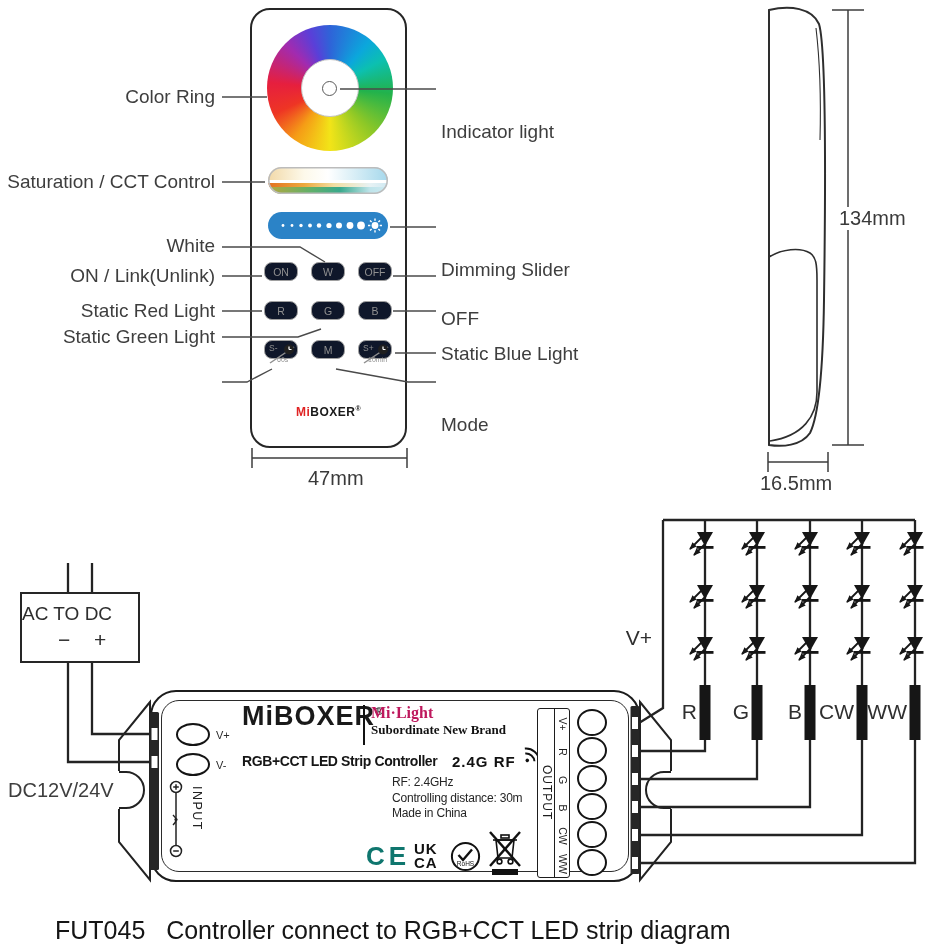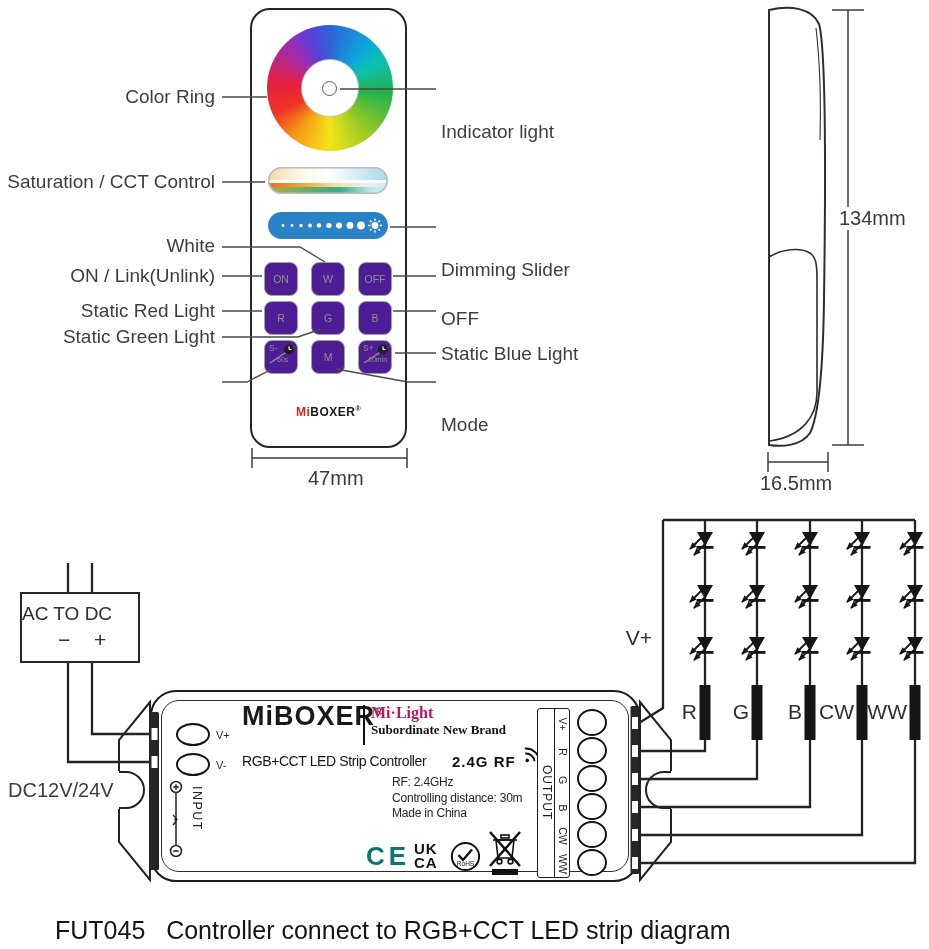--- a/index.html
+++ b/index.html
@@ -13,22 +13,22 @@
   .remote{position:absolute;left:250px;top:8px;width:157px;height:440px;
           border:2.5px solid #262626;border-radius:20px;background:#fff;box-sizing:border-box;}
   .ring{position:absolute;left:267px;top:25px;width:126px;height:126px;border-radius:50%;
         background:conic-gradient(from 0deg,#2f63d8 0deg,#0ba7dc 40deg,#0cc0b0 62deg,#22b24c 95deg,
         #8bc727 135deg,#f2e418 180deg,#f59d16 215deg,#ee3524 245deg,#e61f3e 275deg,#a12bb0 315deg,
         #5a3fd8 340deg,#2f63d8 360deg);}
   .ring-hole{position:absolute;left:301px;top:59px;width:58px;height:58px;border-radius:50%;
         background:#fff;border:1px solid #c2c2c2;box-sizing:border-box;}
   .indicator{position:absolute;left:322px;top:81px;width:15px;height:15px;border-radius:50%;
         background:#fff;border:1.6px solid #5a5a5a;box-sizing:border-box;}
-  .btn{position:absolute;width:34px;height:34px;border:1.5px solid #a0a0a0;border-radius:8px;
-       background:#4c1d95;color:#8f8f8f;font-size:10.5px;display:flex;align-items:center;
+  .btn{position:absolute;width:34px;height:19px;border:1.5px solid #a0a0a0;border-radius:8px;
+       background:#0f172a;color:#8f8f8f;font-size:10.5px;display:flex;align-items:center;
        justify-content:center;box-sizing:border-box;}
   .btn .mini{position:absolute;left:0;top:0;}
   .btn .s-top{position:absolute;left:4px;top:2px;font-size:8.5px;}
   .btn .s-bot{position:absolute;left:12px;top:15px;font-size:7px;}
   .remote-logo{position:absolute;left:250px;top:405px;width:157px;text-align:center;
        font-size:12px;font-weight:bold;letter-spacing:.5px;color:#191919;}
   .red{color:#e02424;}
   .dimtxt{position:absolute;font-size:20px;color:#3a3a3a;background:#fff;padding:0 3px;white-space:nowrap;}
   .acbox{position:absolute;left:20px;top:592px;width:120px;height:71px;border:2.2px solid #262626;
        background:#fff;box-sizing:border-box;}
@@ -36,21 +36,21 @@
   .acbox .sgn{position:absolute;top:34px;font-size:21px;color:#2e2e2e;}
   .ctl-body{position:absolute;left:150px;top:690px;width:490px;height:192px;border:2.6px solid #1c1c1c;
        border-radius:26px;background:#fff;box-sizing:border-box;}
   .ctl-plate{position:absolute;left:161px;top:700px;width:468px;height:172px;border:1.6px solid #2b2b2b;
        border-radius:18px;background:#fff;box-sizing:border-box;}
   .ctl-logo{position:absolute;left:242px;top:701px;font-size:27px;font-weight:bold;letter-spacing:1px;color:#191919;white-space:nowrap;}
   .ctl-logo sup{font-size:11px;}
   .brand1{position:absolute;left:371px;top:704px;font-family:"Liberation Serif",serif;font-weight:bold;font-size:16px;color:#be185d;white-space:nowrap;}
   .brand2{position:absolute;left:371px;top:722px;font-family:"Liberation Serif",serif;font-weight:bold;font-size:13px;color:#111;white-space:nowrap;}
   .vline{position:absolute;left:363px;top:705px;width:2px;height:40px;background:#111;}
-  .ptitle{position:absolute;left:242px;top:753px;font-size:14px;font-weight:normal;letter-spacing:-0.4px;color:#151515;white-space:nowrap;}
+  .ptitle{position:absolute;left:242px;top:753px;font-size:14px;font-weight:bold;letter-spacing:-0.4px;color:#151515;white-space:nowrap;}
   .rfbadge{position:absolute;left:452px;top:753px;font-size:15px;font-weight:bold;letter-spacing:1px;color:#111;white-space:nowrap;}
   .spec{position:absolute;font-size:12px;letter-spacing:-0.2px;line-height:15.5px;color:#252525;white-space:nowrap;}
   .vtext{writing-mode:vertical-rl;}
   .oval{position:absolute;width:34px;height:23px;border:2.2px solid #141414;border-radius:50%;background:#fff;box-sizing:border-box;}
   .ovlbl{position:absolute;font-size:11px;color:#2a2a2a;}
   .outbox{position:absolute;left:537px;top:708px;width:33px;height:170px;border:1.6px solid #1d1d1d;
        border-radius:3px;background:#fff;box-sizing:border-box;}
   .outbox .div{position:absolute;left:16px;top:0;width:1.4px;height:100%;background:#1d1d1d;}
   .outlbl{position:absolute;left:1px;top:0;width:15px;height:100%;display:flex;align-items:center;justify-content:center;
        font-size:12px;letter-spacing:1px;color:#1d1d1d;}

